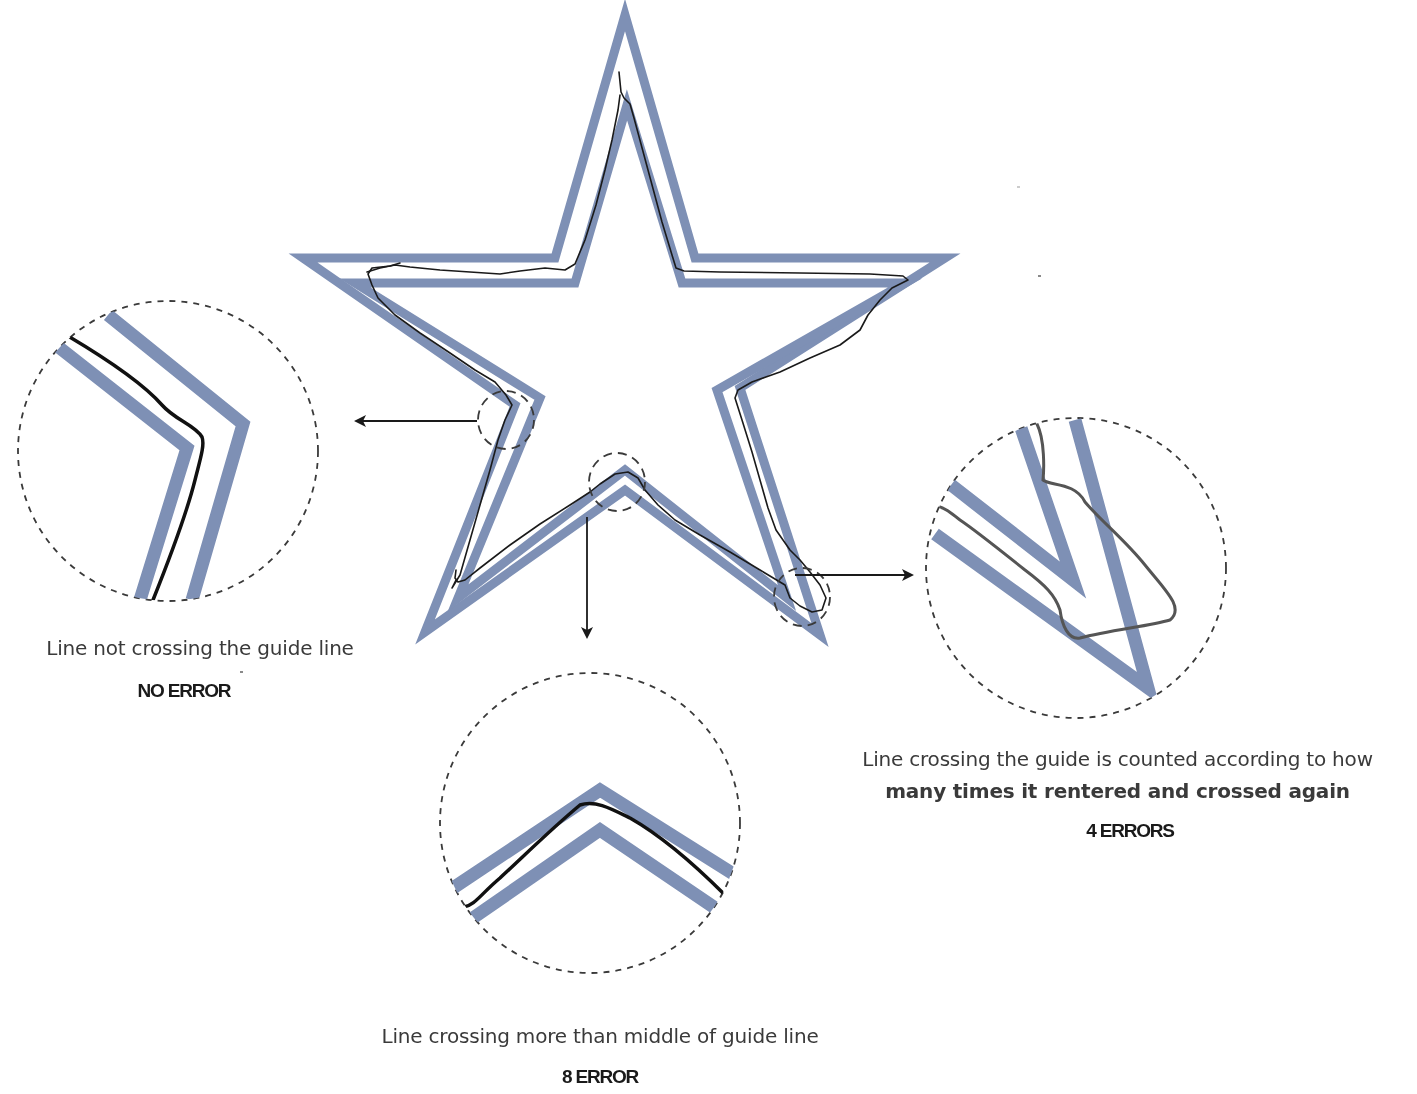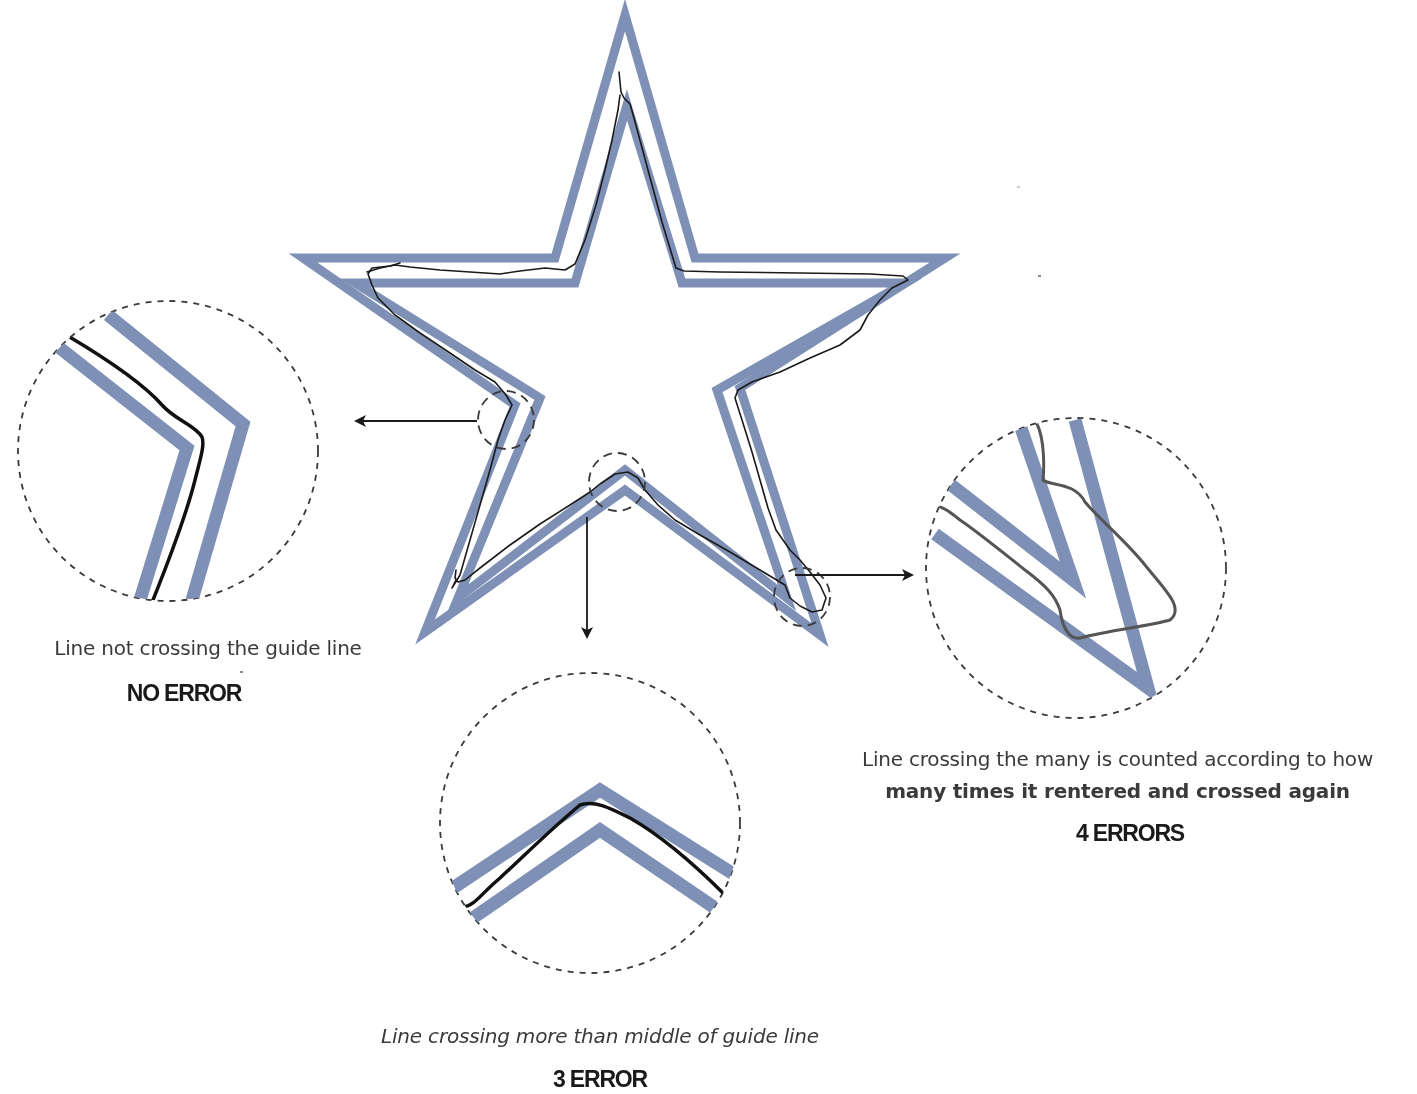--- a/index.html
+++ b/index.html
@@ -4,21 +4,21 @@
 <style>
   html, body { margin: 0; padding: 0; background: #ffffff; }
   body { width: 1417px; height: 1094px; position: relative; overflow: hidden;
          font-family: "Liberation Sans", "DejaVu Sans", sans-serif; }
   #canvas { position: absolute; left: 0; top: 0; }
   .caption { position: absolute; text-align: center; color: #3a3a3a;
              font-family: "DejaVu Sans", "Liberation Sans", sans-serif;
              font-size: 20px; line-height: 32px; letter-spacing: -0.2px; }
   .verdict { position: absolute; text-align: center; color: #1a1a1a;
              font-family: "Liberation Sans", sans-serif; font-weight: bold;
-             font-size: 23px; letter-spacing: -1.2px; }
+             font-size: 19px; letter-spacing: -1.2px; }
   .dot { position: absolute; width: 3px; height: 2px; background: #8a8a8a; }
 </style>
 </head>
 <body>
 
 <svg id="canvas" width="1417" height="1094" viewBox="0 0 1417 1094" xmlns="http://www.w3.org/2000/svg">
   <defs>
     <marker id="arrowhead" markerWidth="12" markerHeight="12" refX="10" refY="6" orient="auto" markerUnits="userSpaceOnUse">
       <path d="M0,0 L12,6 L0,12 L3,6 Z" fill="#1a1a1a"></path>
     </marker>
@@ -77,25 +77,25 @@
       </clipPath>
     <circle cx="1076" cy="568" r="150" fill="#ffffff" stroke="#3a3a3a" stroke-width="1.8" stroke-dasharray="6,6"></circle>
     <g clip-path="url(#clip3)">
       <polyline points="935,534 1148,688 1075,420" fill="none" stroke="#7e90b5" stroke-width="13" stroke-linejoin="miter"></polyline>
       <polyline points="950,484 1073,580 1020,425" fill="none" stroke="#7e90b5" stroke-width="13" stroke-linejoin="miter"></polyline>
       <path d="M1037,424 C1045,440 1044,470 1043,480 C1050,486 1075,482 1085,502 C1100,520 1125,540 1145,565 C1165,590 1185,608 1170,620 C1150,626 1110,630 1080,638 C1068,640 1062,625 1060,610 C1055,595 1045,585 1025,570 C1000,550 975,530 960,520 C950,512 945,508 937,506" fill="none" stroke="#555555" stroke-width="3" stroke-linecap="round"></path>
     </g>
   </g>
 </svg>
 
-<div class="caption" style="left:8px; top:632px; width:400px;text-align:center;">Line not crossing the guide line</div>
+<div class="caption" style="left:0px; top:632px; width:400px;text-align:center;">Line not crossing the guide line</div>
 <div class="verdict" style="left:84px; top:680px; width:200px;">NO ERROR</div>
 
-<div class="caption" style="left:320px; top:1020px; width:560px;font-style:italic;">Line crossing more than middle of guide line</div>
-<div class="verdict" style="left:500px; top:1066px; width:200px;">3 ERROR</div>
+<div class="caption" style="left:320px; top:1020px; width:560px;">Line crossing more than middle of guide line</div>
+<div class="verdict" style="left:500px; top:1066px; width:200px;">8 ERROR</div>
 
-<div class="caption" style="left:818px; top:743px; width:599px;">Line crossing the many is counted according to how</div>
+<div class="caption" style="left:818px; top:743px; width:599px;">Line crossing the guide is counted according to how</div>
 <div class="caption" style="left:818px; top:775px; width:599px;font-weight:bold;">many times it rentered and crossed again</div>
 <div class="verdict" style="left:1030px; top:820px; width:200px;">4 ERRORS</div>
 
 <div class="dot" style="left:1038px; top:275px;"></div>
 <div class="dot" style="left:1017px; top:186px; background:#cccccc;"></div>
 <div class="dot" style="left:240px; top:671px;"></div>
 
 </body></html>

